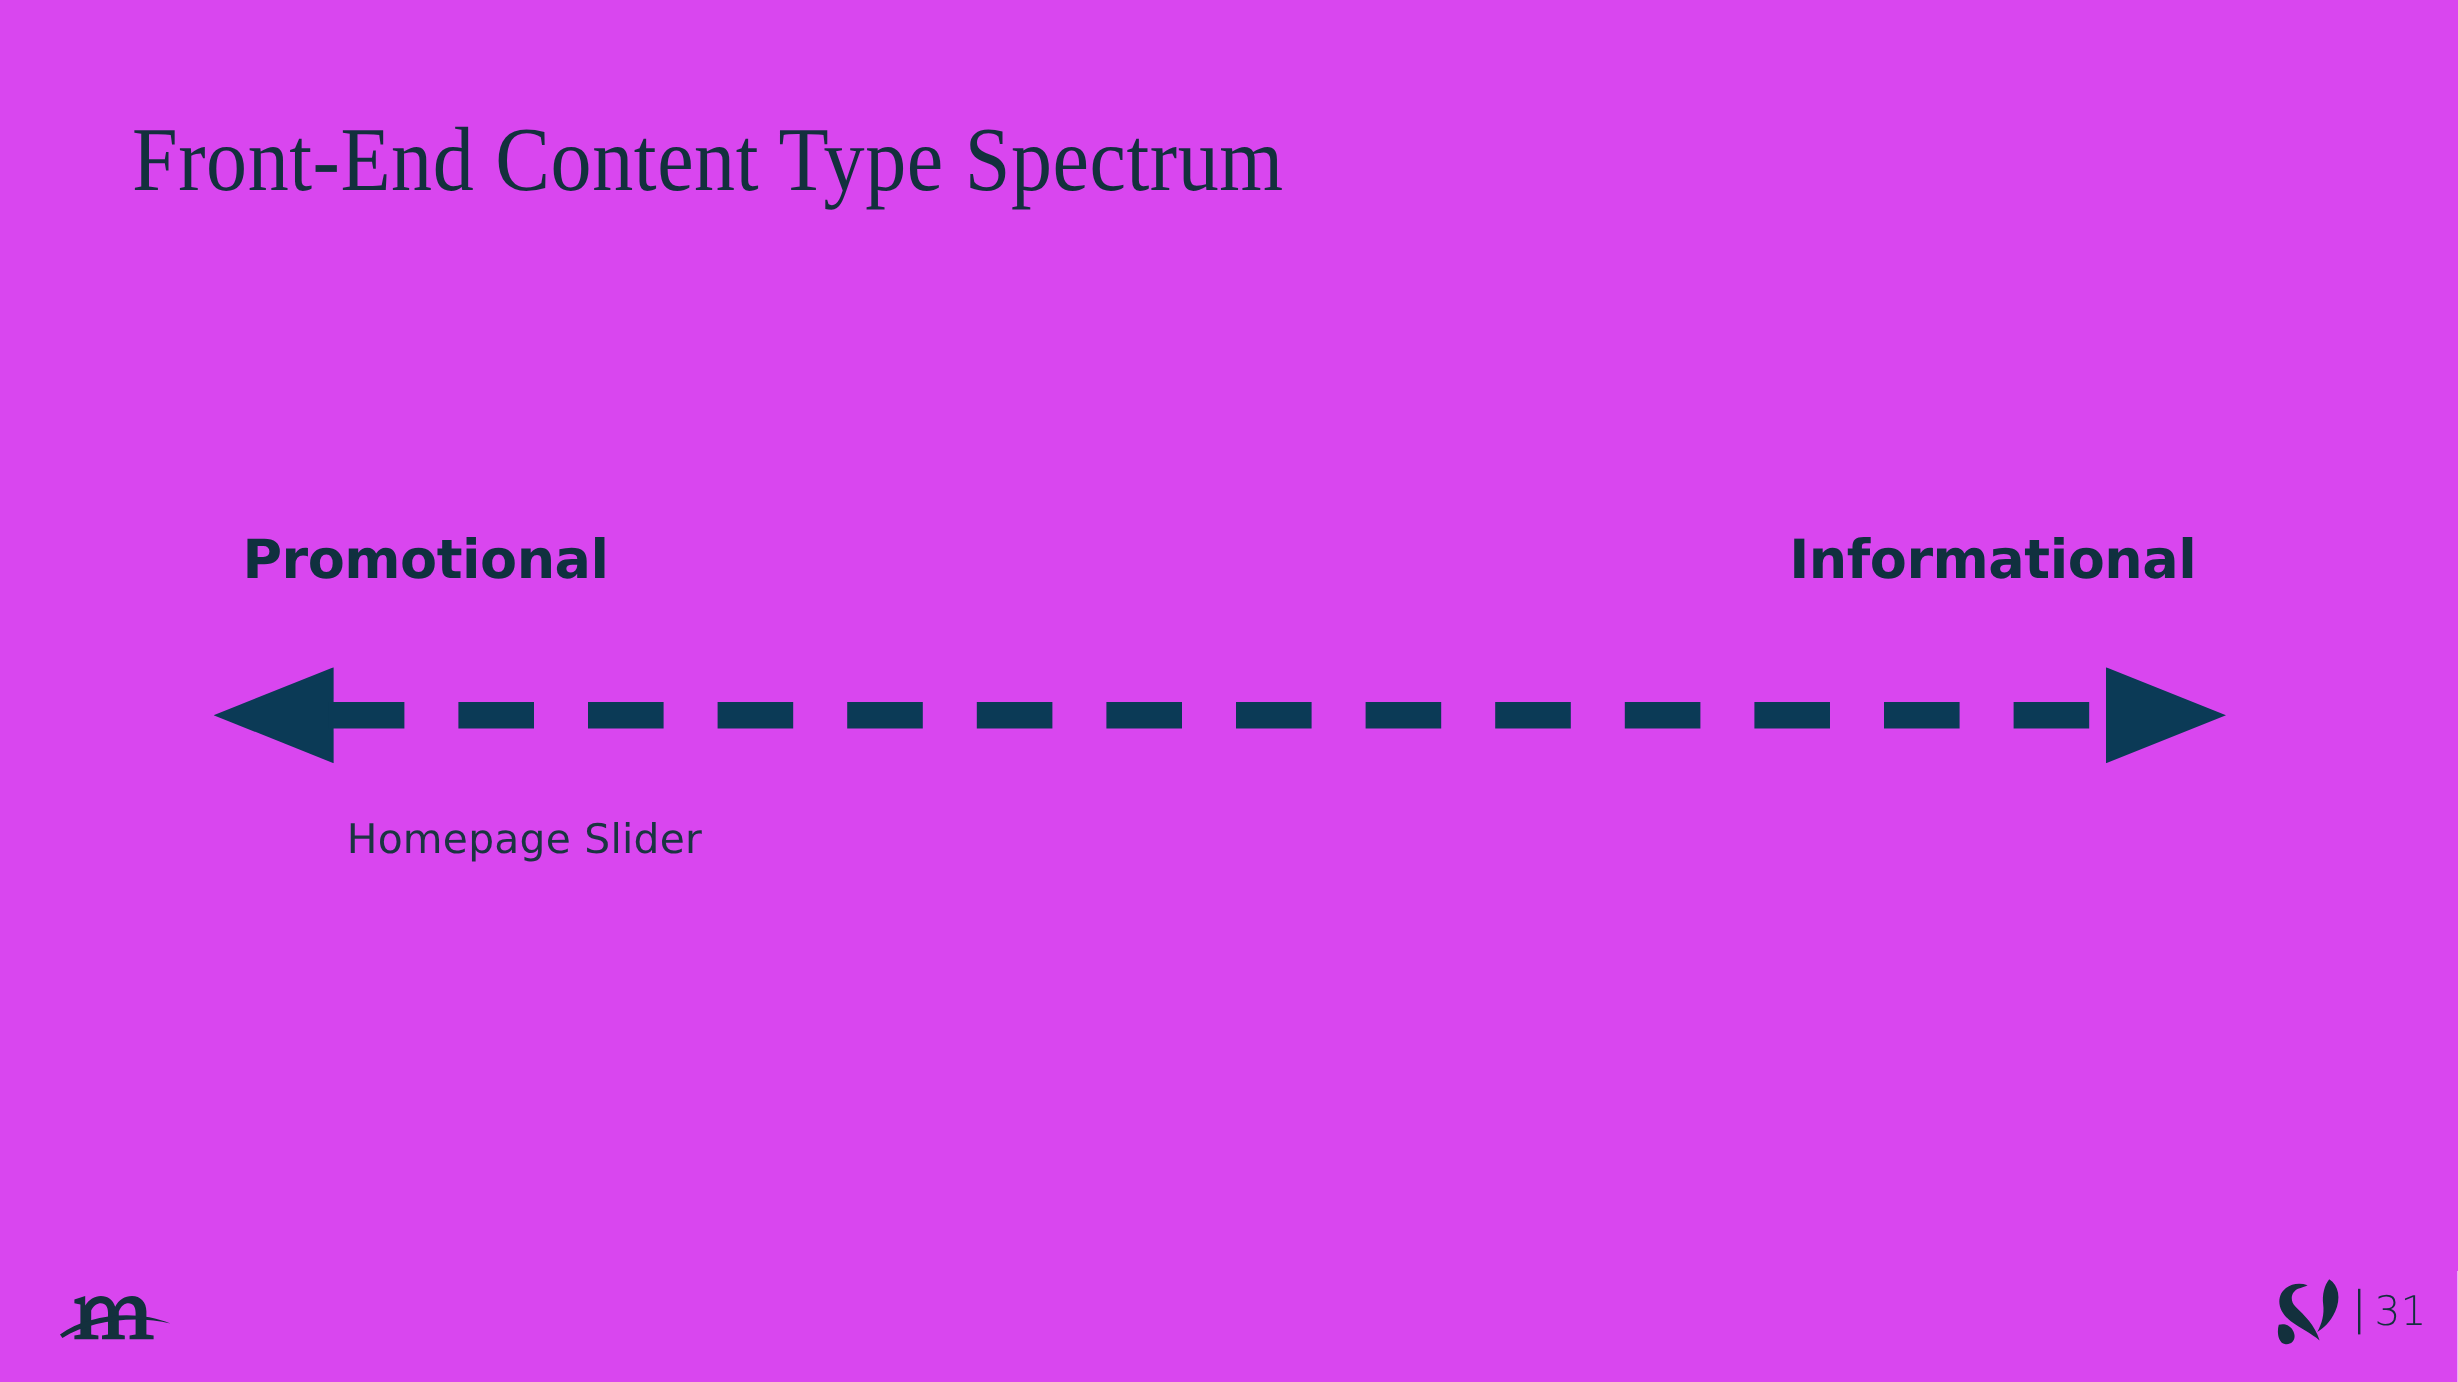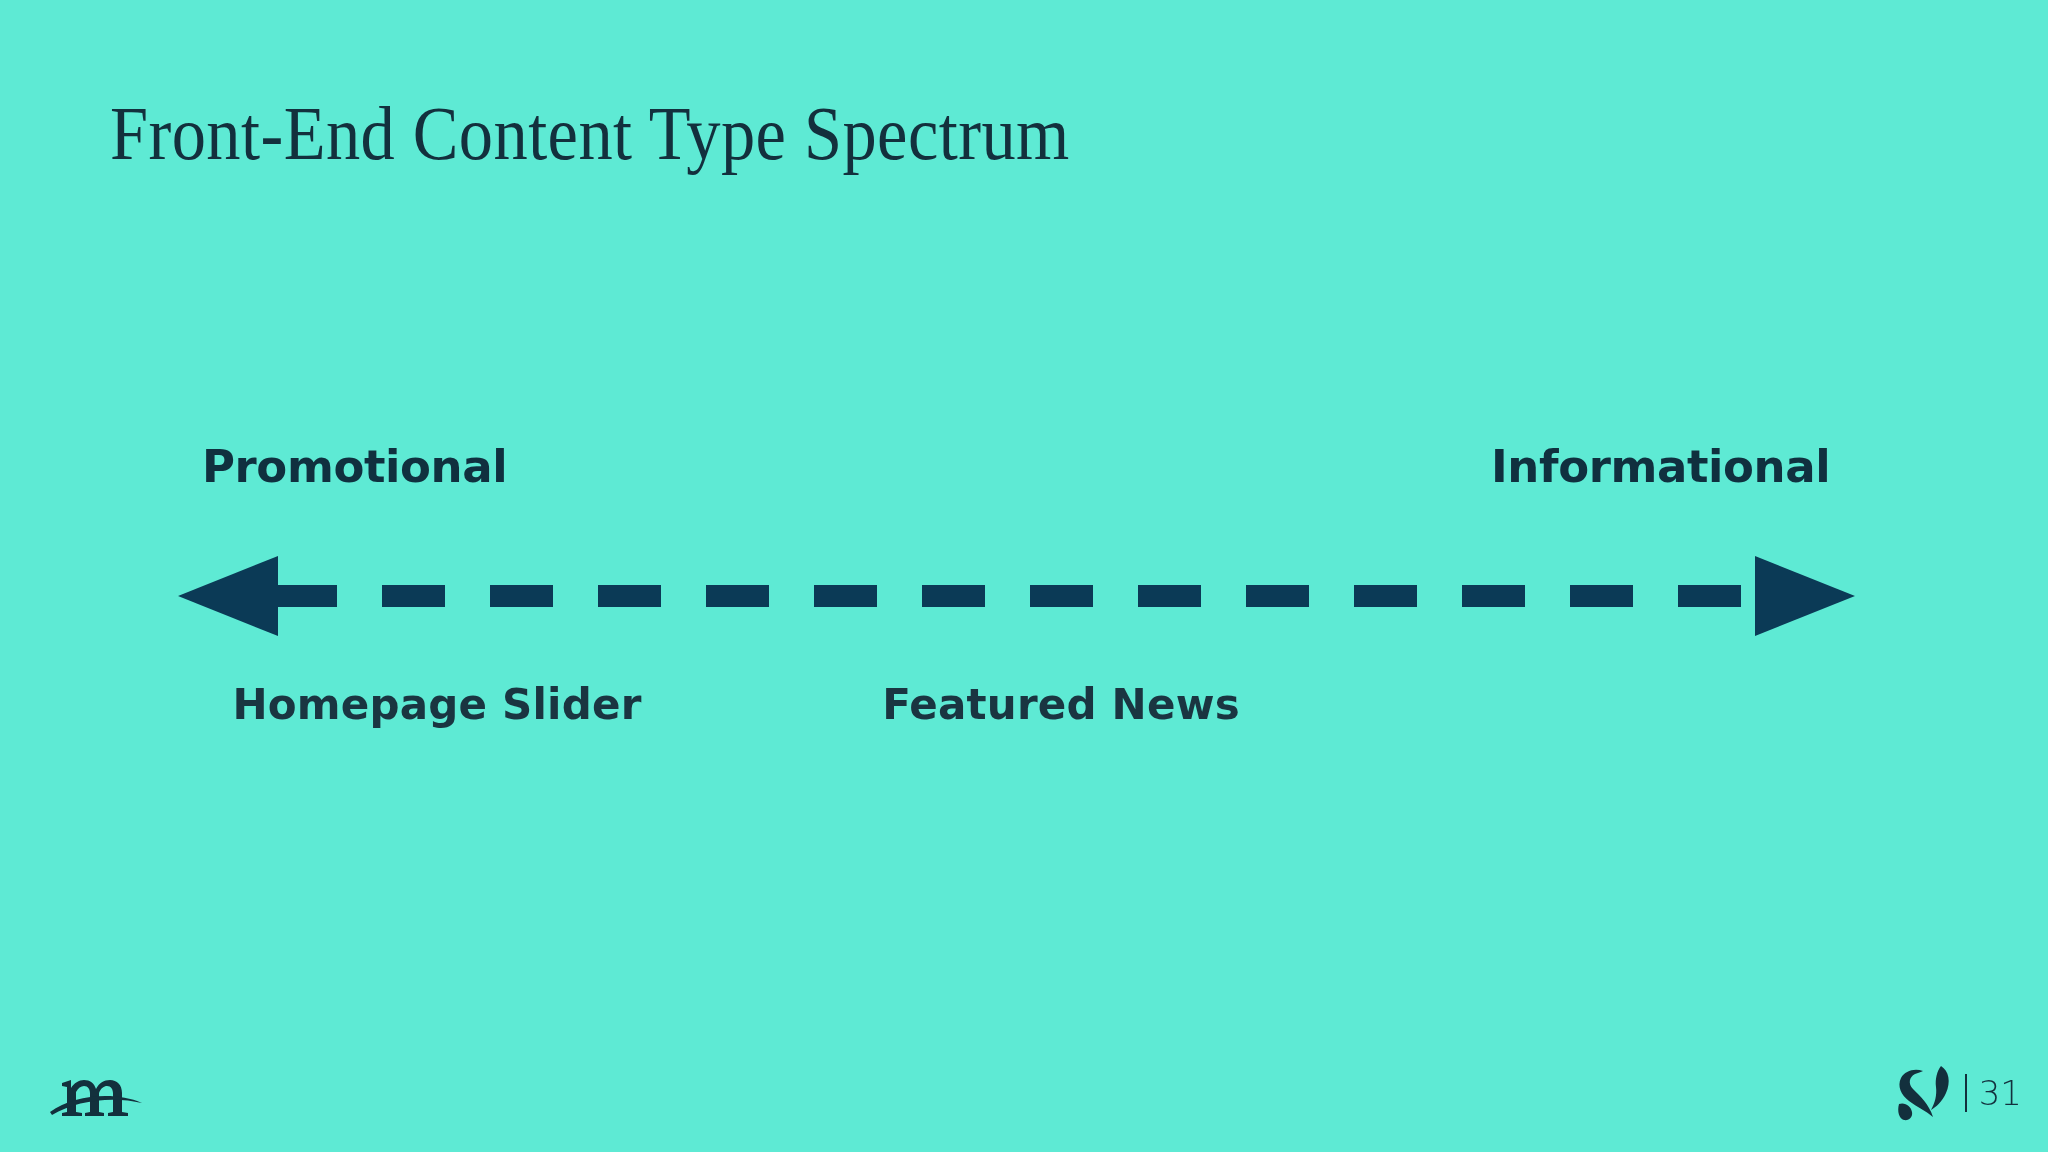--- a/index.html
+++ b/index.html
@@ -8,21 +8,21 @@
     padding: 0;
     background: #ffffff;
   }
   body {
     font-family: "Liberation Sans", sans-serif;
   }
   .slide {
     position: relative;
     width: 2048px;
     height: 1152px;
-    background: #5eead4;
+    background: #d946ef;
     overflow: hidden;
   }
 
   
   .slide-title {
     position: absolute;
     left: 110px;
     top: 92px;
     font-family: "Liberation Serif", "DejaVu Serif", serif;
     font-size: 76px;
@@ -69,22 +69,22 @@
     display: block;
     width: 1677px;
     height: 80px;
   }
 
   
   .stop-label {
     position: absolute;
     top: 680px;
     font-family: "DejaVu Sans", "Liberation Sans", sans-serif;
-    font-weight: 700;
-    font-size: 42px;
+    font-weight: 400;
+    font-size: 34px;
     letter-spacing: 0.2px;
     color: #1a3541;
     white-space: nowrap;
     transform: translateX(-50%);
   }
   .stop-label.s0 { left: 437px; }
   .stop-label.s1 { left: 1061px; }
   .stop-label.s2 { left: 1649px; }
 
   
@@ -142,21 +142,20 @@
 
         <polygon points="0,40 100,0 100,80" fill="#0b3a56"></polygon>
 
         <polygon points="1677,40 1577,0 1577,80" fill="#0b3a56"></polygon>
 
         <line x1="96" y1="40" x2="1581" y2="40" stroke="#0b3a56" stroke-width="22" stroke-dasharray="63 45"></line>
       </svg>
     </div>
 
     <div class="stop-label s0">Homepage Slider</div>
-    <div class="stop-label s1">Featured News</div>
   </div>
 
   <div class="footer-logo-left">
     <svg viewBox="0 0 96 62" width="96" height="62">
       <g fill="#13303d">
 
         <path d="M14 21 L14 24 L19 25 L19 50 L14 51 L14 54 L34 54 L34 51 L28 50 L28 30
                  C30 26 33 24 36 24 C40 24 42 27 42 32 L42 50 L37 51 L37 54 L56 54 L56 51
                  L51 50 L51 31 C53 26 56 24 59 24 C63 24 65 27 65 32 L65 50 L60 51 L60 54
                  L80 54 L80 51 L74 50 L74 31 C74 23 69 18 62 18 C56 18 51 21 48 27

